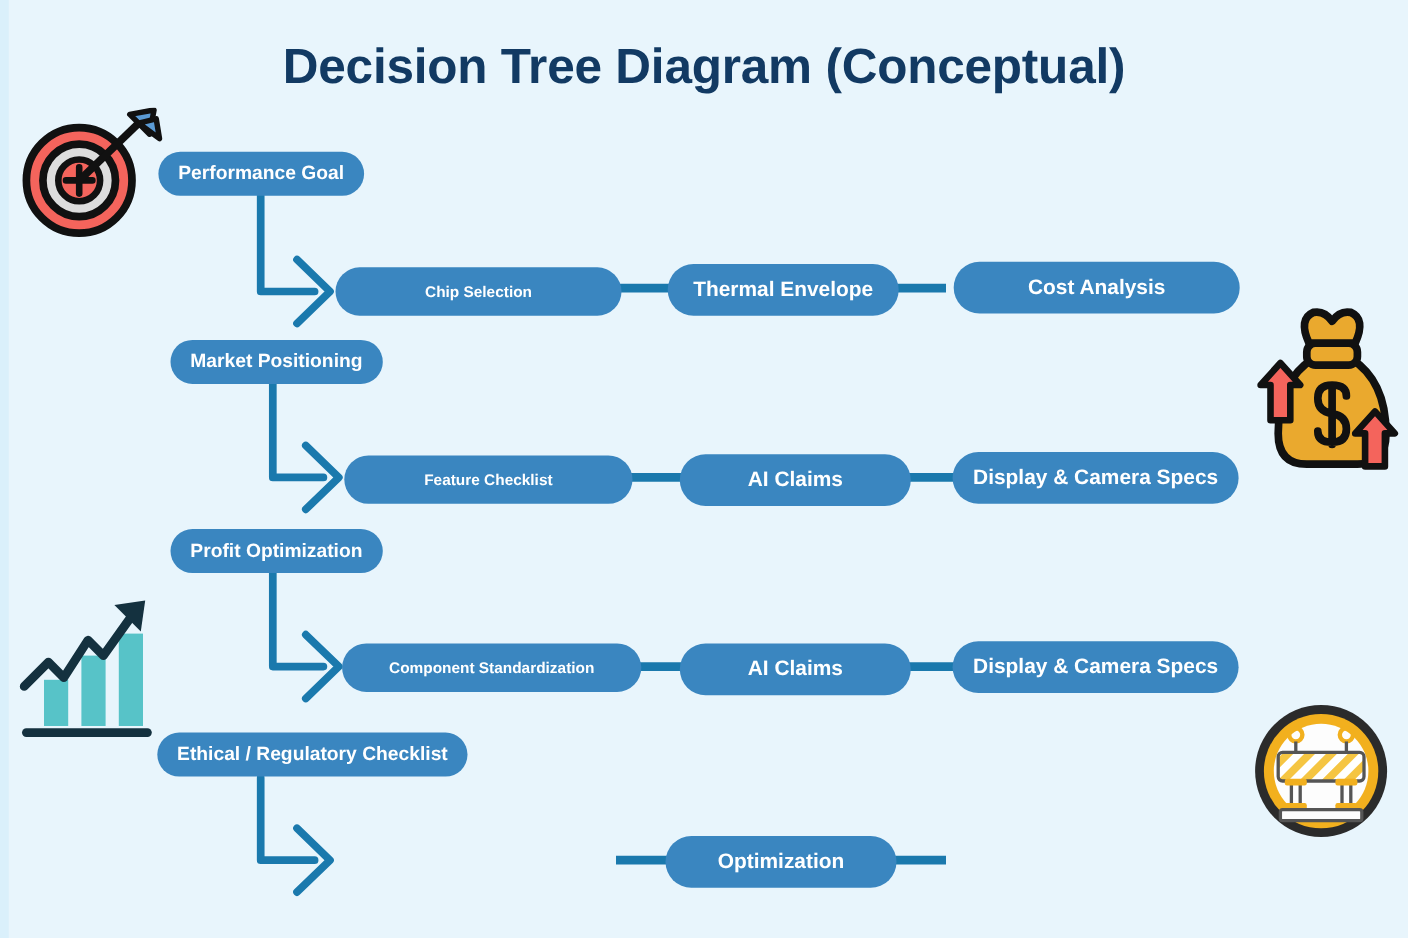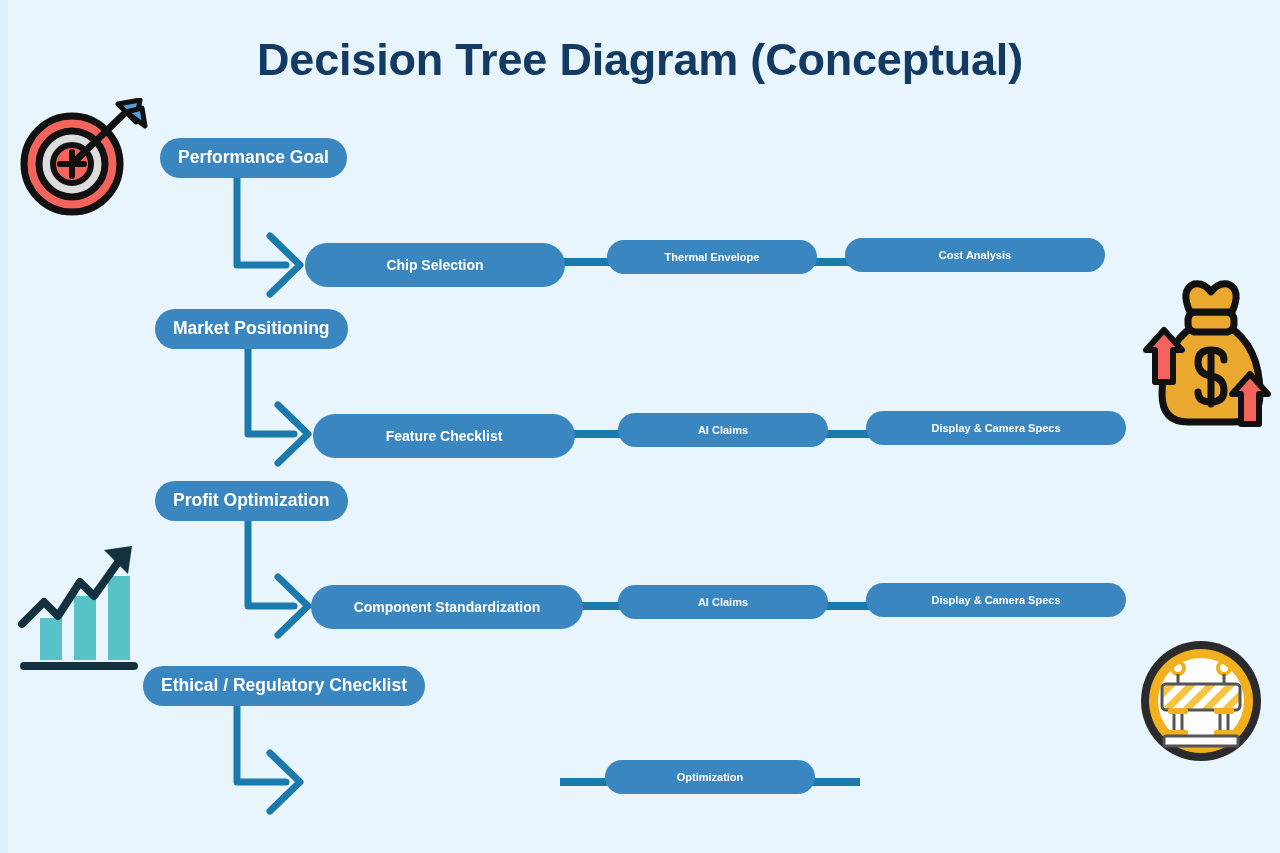--- a/index.html
+++ b/index.html
@@ -74,22 +74,22 @@
     height: 40px;
     font-size: 17.5px;
     padding: 0 18px;
   }
   .pill.branch {
     height: 44px;
     font-size: 14px;
     padding: 0 20px;
   }
   .pill.leaf {
-    height: 34px;
-    font-size: 11px;
+    height: 47px;
+    font-size: 19px;
     padding: 0 18px;
   }
 
   
   .deco {
     position: absolute;
   }
 </style>
 </head>
 <body>
@@ -124,24 +124,24 @@
       <line x1="822" y1="434" x2="872" y2="434"></line>
 
       <line x1="578" y1="606" x2="622" y2="606"></line>
       <line x1="822" y1="606" x2="872" y2="606"></line>
 
       <line x1="560" y1="782" x2="612" y2="782"></line>
       <line x1="810" y1="782" x2="860" y2="782"></line>
     </g>
   </svg>
 
-  <div class="pill root" style="left:160px; top:138px;">Performance Goal</div>
+  <div class="pill root" style="left:144px; top:138px;">Performance Goal</div>
   <div class="pill branch" style="left:305px; top:243px; width:260px;">Chip Selection</div>
   <div class="pill leaf" style="left:607px; top:240px; width:210px;">Thermal Envelope</div>
-  <div class="pill leaf" style="left:845px; top:238px; width:260px;text-align:center;">Cost Analysis</div>
+  <div class="pill leaf" style="left:867px; top:238px; width:260px;text-align:center;">Cost Analysis</div>
 
   <div class="pill root" style="left:155px; top:309px;">Market Positioning</div>
   <div class="pill branch" style="left:313px; top:414px; width:262px;">Feature Checklist</div>
   <div class="pill leaf" style="left:618px; top:413px; width:210px;">AI Claims</div>
   <div class="pill leaf" style="left:866px; top:411px; width:260px;">Display &amp; Camera Specs</div>
 
   <div class="pill root" style="left:155px; top:481px;">Profit Optimization</div>
   <div class="pill branch" style="left:311px; top:585px; width:272px;">Component Standardization</div>
   <div class="pill leaf" style="left:618px; top:585px; width:210px;">AI Claims</div>
   <div class="pill leaf" style="left:866px; top:583px; width:260px;">Display &amp; Camera Specs</div>

